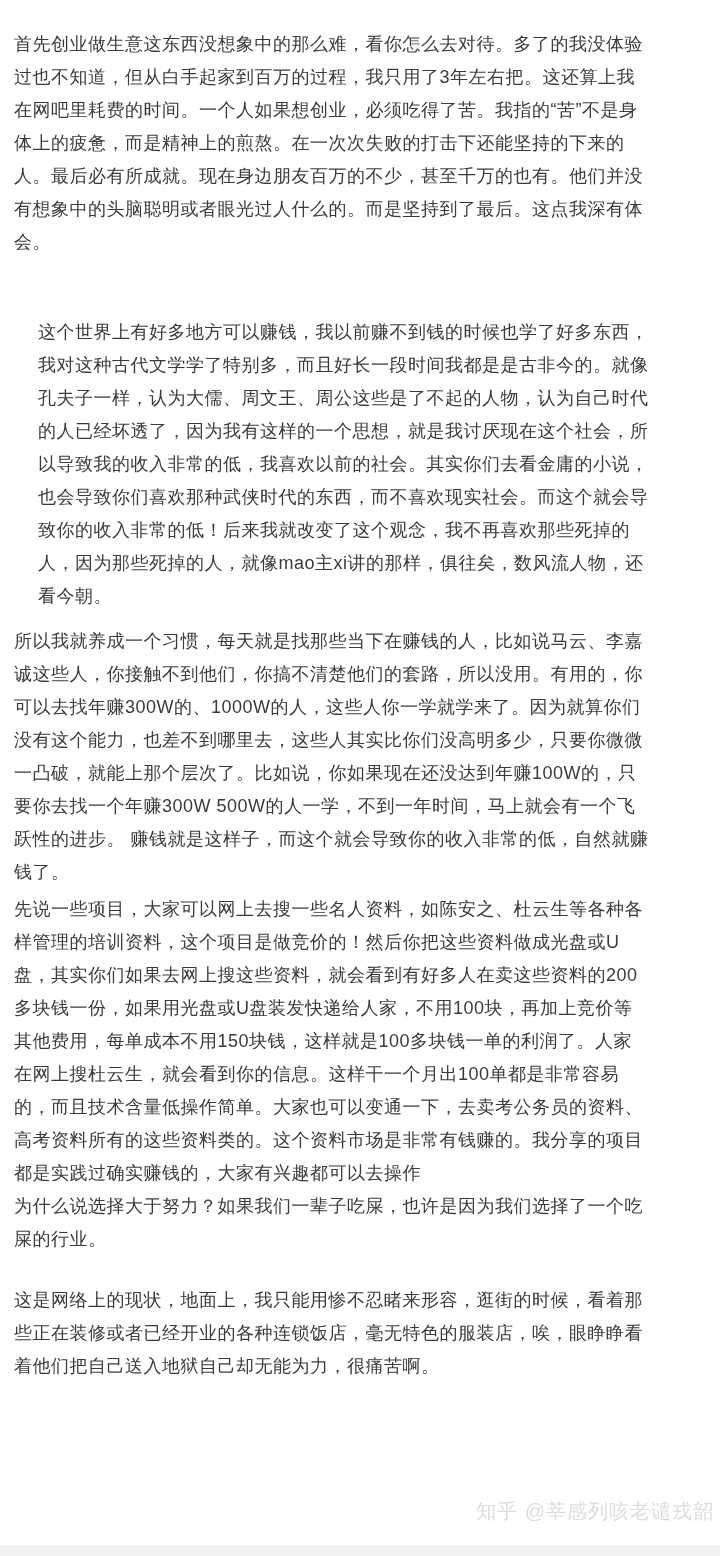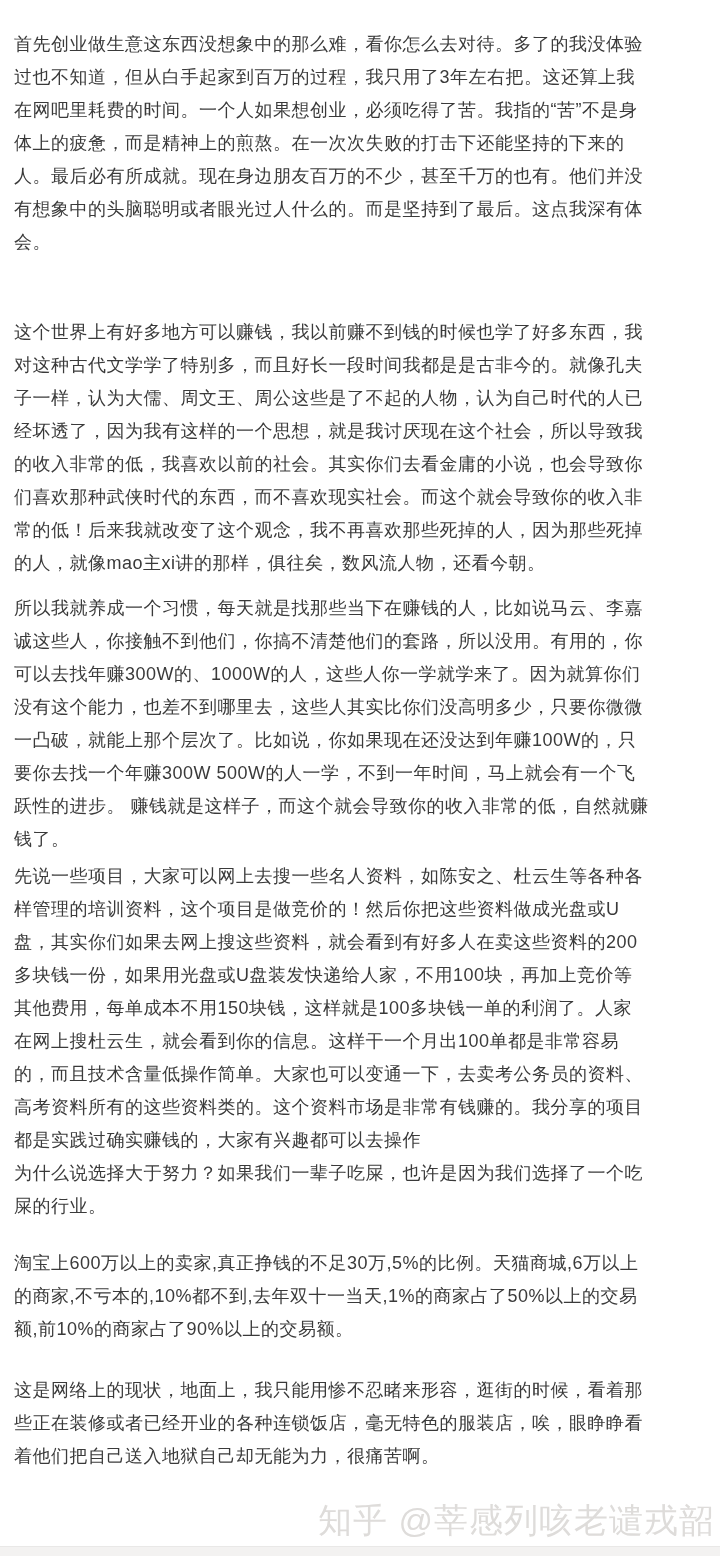--- a/index.html
+++ b/index.html
@@ -20,32 +20,32 @@
   }
   .article p {
     font-size: 18px;
     line-height: 33px;
     letter-spacing: 0.5px;
     color: #3a3a3a;
     text-align: left;
     word-break: break-all;
   }
   .p1 { margin-top: 0; }
-  .p2 { margin-top: 57px; }
+  .p2 { margin-top: 57px; margin-left: 24px; }
   .p3 { margin-top: 12px; }
   .p4 { margin-top: 4px; }
   .p5 { }
   .p6 { margin-top: 24px; }
   .p7 { margin-top: 24px; }
   .p8 { margin-top: 28px; }
   .watermark {
     position: absolute;
     top: 1498px;
     right: 6px;
-    font-size: 34px;
+    font-size: 20px;
     letter-spacing: 1px;
     color: #dedcda;
     text-shadow: 1px 1px 0 #ffffff;
     white-space: nowrap;
   }
   .bottom-edge {
     position: absolute;
     left: 0;
     bottom: 0;
     width: 720px;
@@ -56,19 +56,18 @@
 </style>
 </head>
 <body>
 
 <div class="article">
   <p class="p1">首先创业做生意这东西没想象中的那么难，看你怎么去对待。多了的我没体验过也不知道，但从白手起家到百万的过程，我只用了3年左右把。这还算上我在网吧里耗费的时间。一个人如果想创业，必须吃得了苦。我指的“苦”不是身体上的疲惫，而是精神上的煎熬。在一次次失败的打击下还能坚持的下来的人。最后必有所成就。现在身边朋友百万的不少，甚至千万的也有。他们并没有想象中的头脑聪明或者眼光过人什么的。而是坚持到了最后。这点我深有体会。</p>
   <p class="p2">这个世界上有好多地方可以赚钱，我以前赚不到钱的时候也学了好多东西，我对这种古代文学学了特别多，而且好长一段时间我都是是古非今的。就像孔夫子一样，认为大儒、周文王、周公这些是了不起的人物，认为自己时代的人已经坏透了，因为我有这样的一个思想，就是我讨厌现在这个社会，所以导致我的收入非常的低，我喜欢以前的社会。其实你们去看金庸的小说，也会导致你们喜欢那种武侠时代的东西，而不喜欢现实社会。而这个就会导致你的收入非常的低！后来我就改变了这个观念，我不再喜欢那些死掉的人，因为那些死掉的人，就像mao主xi讲的那样，俱往矣，数风流人物，还看今朝。</p>
   <p class="p3">所以我就养成一个习惯，每天就是找那些当下在赚钱的人，比如说马云、李嘉诚这些人，你接触不到他们，你搞不清楚他们的套路，所以没用。有用的，你可以去找年赚300W的、1000W的人，这些人你一学就学来了。因为就算你们没有这个能力，也差不到哪里去，这些人其实比你们没高明多少，只要你微微一凸破，就能上那个层次了。比如说，你如果现在还没达到年赚100W的，只要你去找一个年赚300W 500W的人一学，不到一年时间，马上就会有一个飞跃性的进步。 赚钱就是这样子，而这个就会导致你的收入非常的低，自然就赚钱了。</p>
   <p class="p4">先说一些项目，大家可以网上去搜一些名人资料，如陈安之、杜云生等各种各样管理的培训资料，这个项目是做竞价的！然后你把这些资料做成光盘或U盘，其实你们如果去网上搜这些资料，就会看到有好多人在卖这些资料的200多块钱一份，如果用光盘或U盘装发快递给人家，不用100块，再加上竞价等其他费用，每单成本不用150块钱，这样就是100多块钱一单的利润了。人家在网上搜杜云生，就会看到你的信息。这样干一个月出100单都是非常容易的，而且技术含量低操作简单。大家也可以变通一下，去卖考公务员的资料、高考资料所有的这些资料类的。这个资料市场是非常有钱赚的。我分享的项目都是实践过确实赚钱的，大家有兴趣都可以去操作</p>
   <p class="p5">为什么说选择大于努力？如果我们一辈子吃屎，也许是因为我们选择了一个吃屎的行业。</p>
-  <p class="p6">淘宝上600万以上的卖家,真正挣钱的不足30万,5%的比例。天猫商城,6万以上的商家,不亏本的,10%都不到,去年双十一当天,1%的商家占了50%以上的交易额,前10%的商家占了90%以上的交易额。</p>
   <p class="p8">这是网络上的现状，地面上，我只能用惨不忍睹来形容，逛街的时候，看着那些正在装修或者已经开业的各种连锁饭店，毫无特色的服装店，唉，眼睁睁看着他们把自己送入地狱自己却无能为力，很痛苦啊。</p>
 </div>
 
 <div class="watermark">知乎 @莘感列咳老谴戎韶</div>
 
 <div class="bottom-edge"></div>
 
 </body></html>

